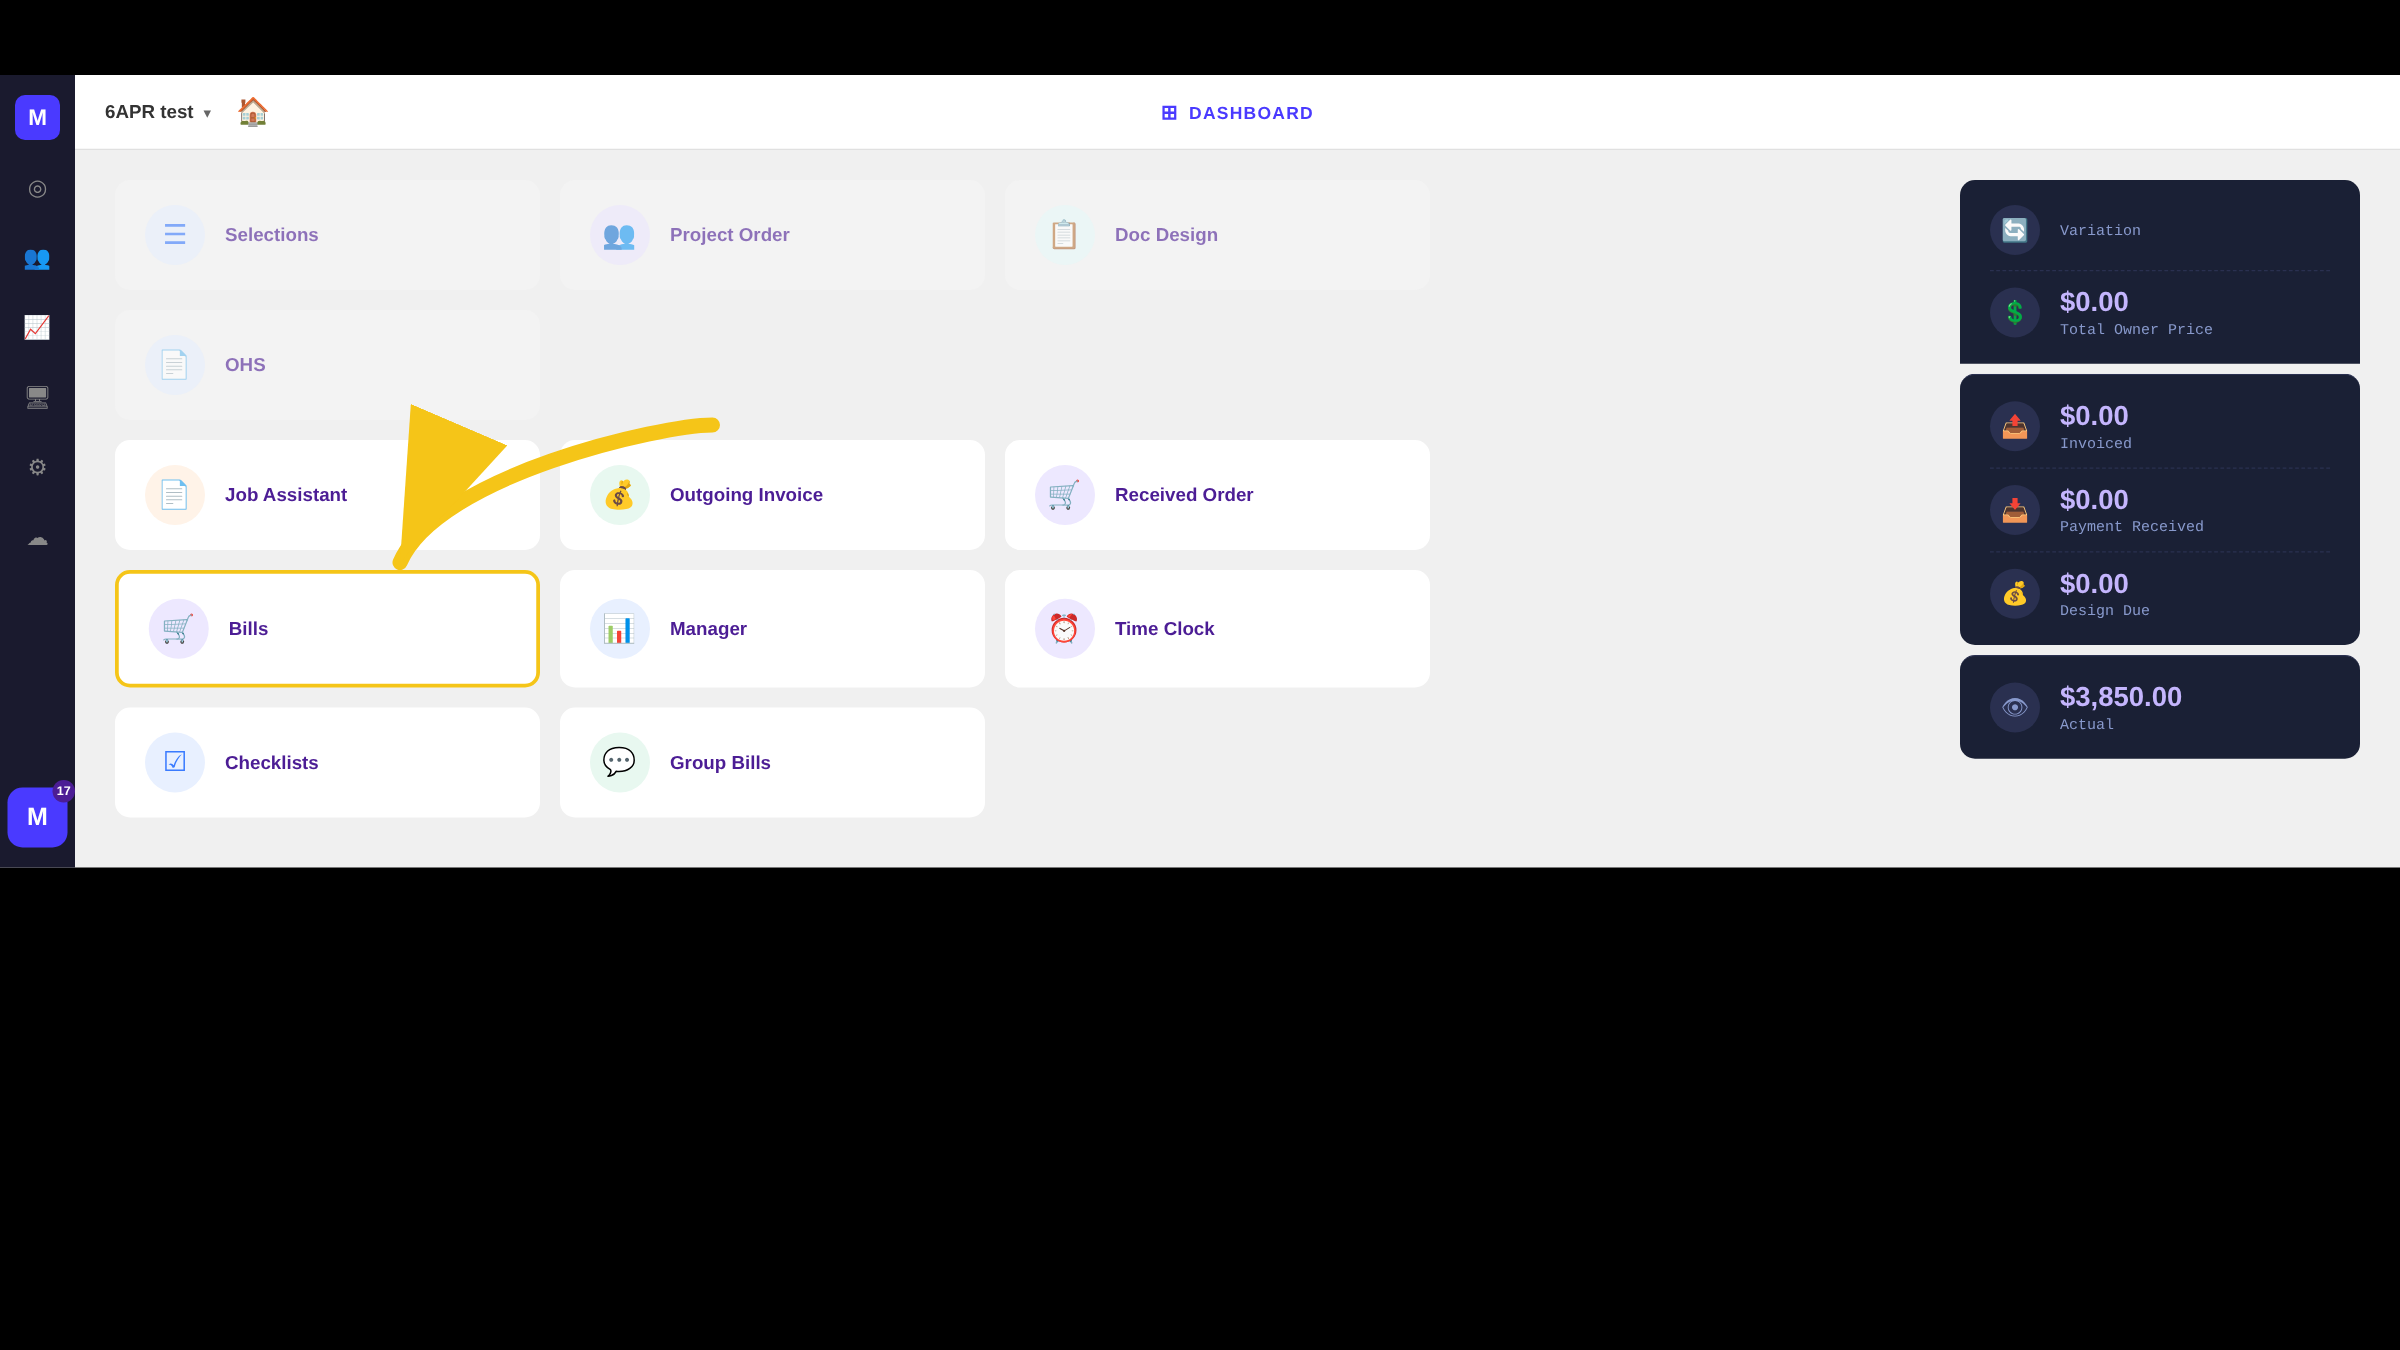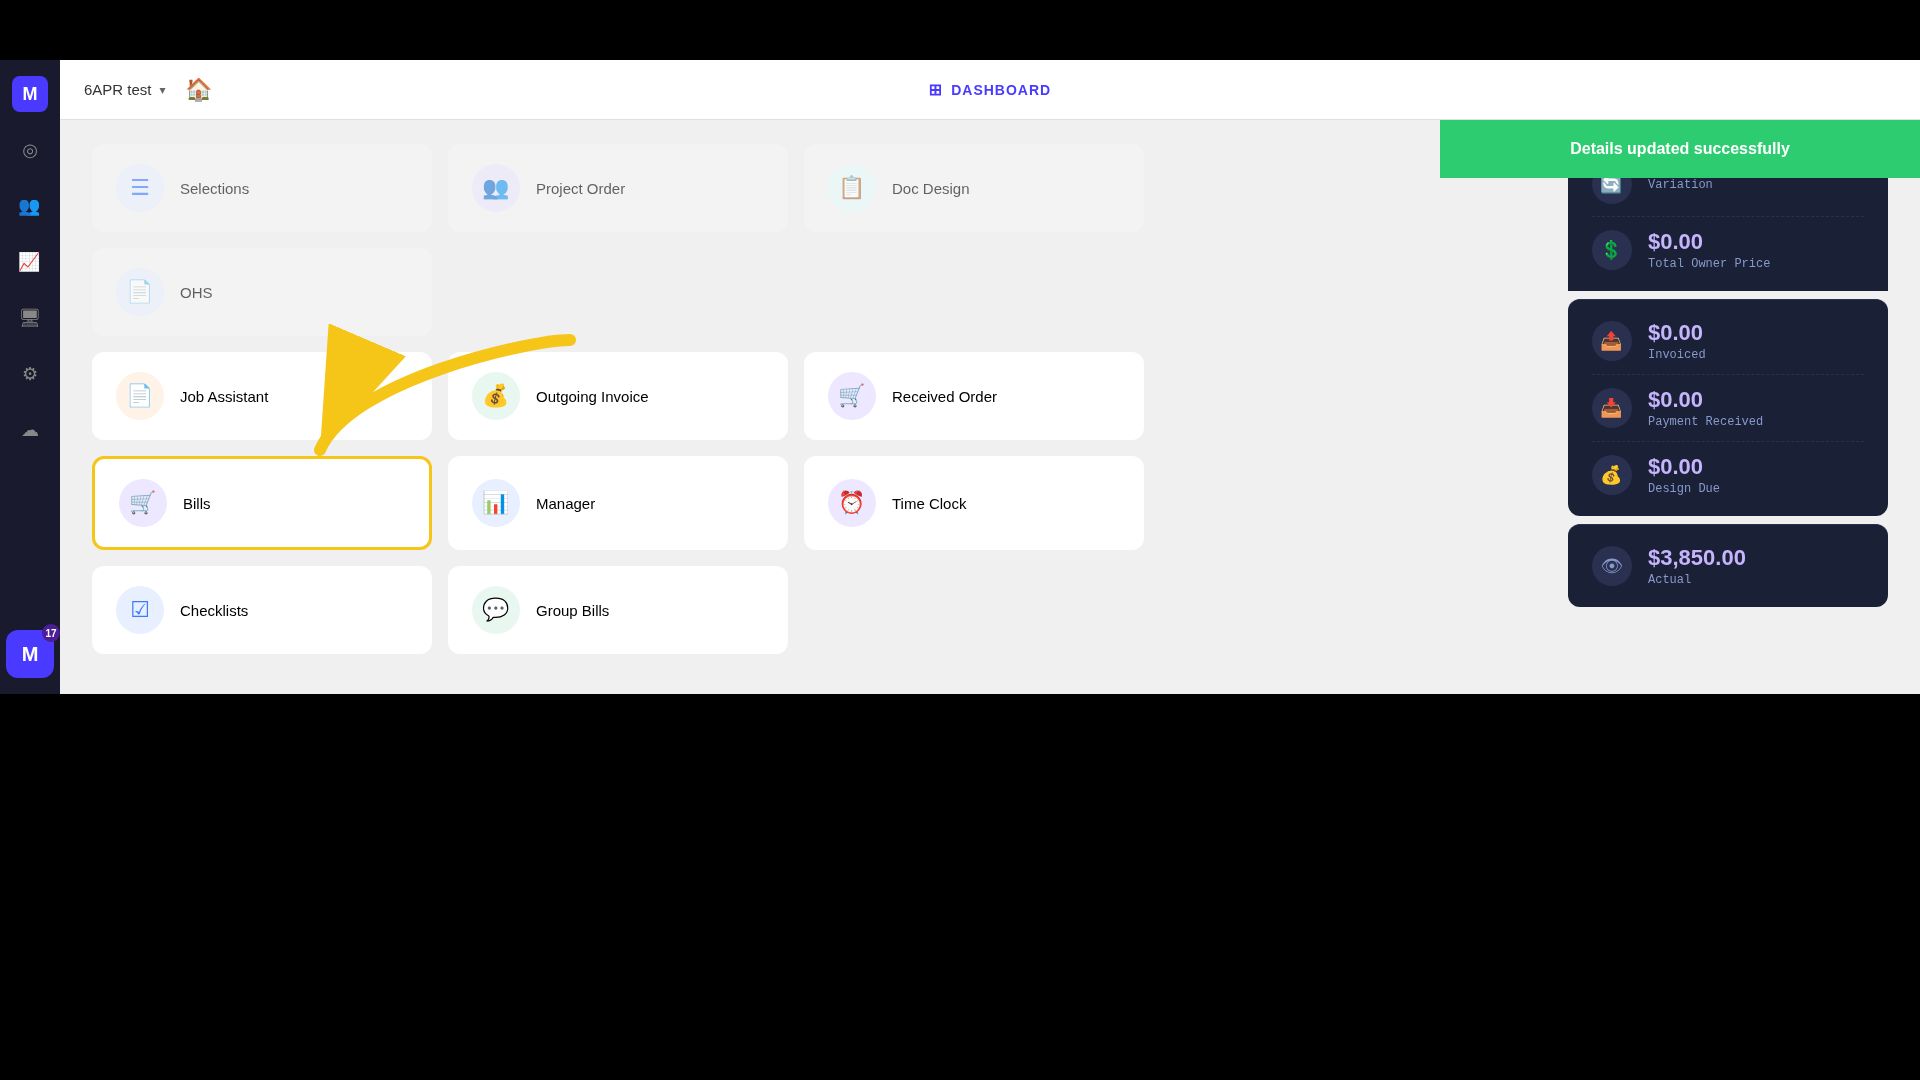--- a/index.html
+++ b/index.html
@@ -101,21 +101,21 @@
 
     .project-selector {
       display: flex;
       align-items: center;
       gap: 8px;
       cursor: pointer;
     }
 
     .project-name {
       font-size: 15px;
-      font-weight: 400;
+      font-weight: 700;
       color: #333;
       text-align: right;
     }
 
     .chevron-down {
       color: #666;
       font-size: 12px;
     }
 
     .home-icon {
@@ -199,22 +199,22 @@
     }
 
     .icon-purple { background: #ede8ff; color: #6c4fff; }
     .icon-orange { background: #fff3e8; color: #e67e22; }
     .icon-green  { background: #e8f8f0; color: #27ae60; }
     .icon-blue   { background: #e8f0ff; color: #3a7bff; }
     .icon-teal   { background: #e8fafa; color: #1abc9c; }
 
     .menu-label {
       font-size: 15px;
-      font-weight: 400;
-      color: #000000;
+      font-weight: 700;
+      color: #4c1d95;
     }
 
     
     .right-panel {
       width: 320px;
       display: flex;
       flex-direction: column;
       gap: 0;
       flex-shrink: 0;
     }
@@ -456,23 +456,20 @@
               <div class="panel-amount">$3,850.00</div>
               <div class="panel-desc">Actual</div>
             </div>
           </div>
         </div>
 
       </div>
     </div>
   </div>
 
-  <div class="success-toast">
-    <span>Details updated successfully</span>
-  </div>
 
   <svg style="position:absolute;top:260px;left:230px;width:380px;height:200px;pointer-events:none;z-index:50;" viewBox="0 0 380 200">
     <defs>
       <marker id="arrowhead" markerWidth="10" markerHeight="7" refX="10" refY="3.5" orient="auto">
         <polygon points="0 0, 10 3.5, 0 7" fill="#f5c518"></polygon>
       </marker>
     </defs>
 
     <path d="M 340 20 C 300 20, 120 60, 90 130" stroke="#f5c518" stroke-width="12" fill="none" stroke-linecap="round" marker-end="url(#arrowhead)"></path>
   </svg>

